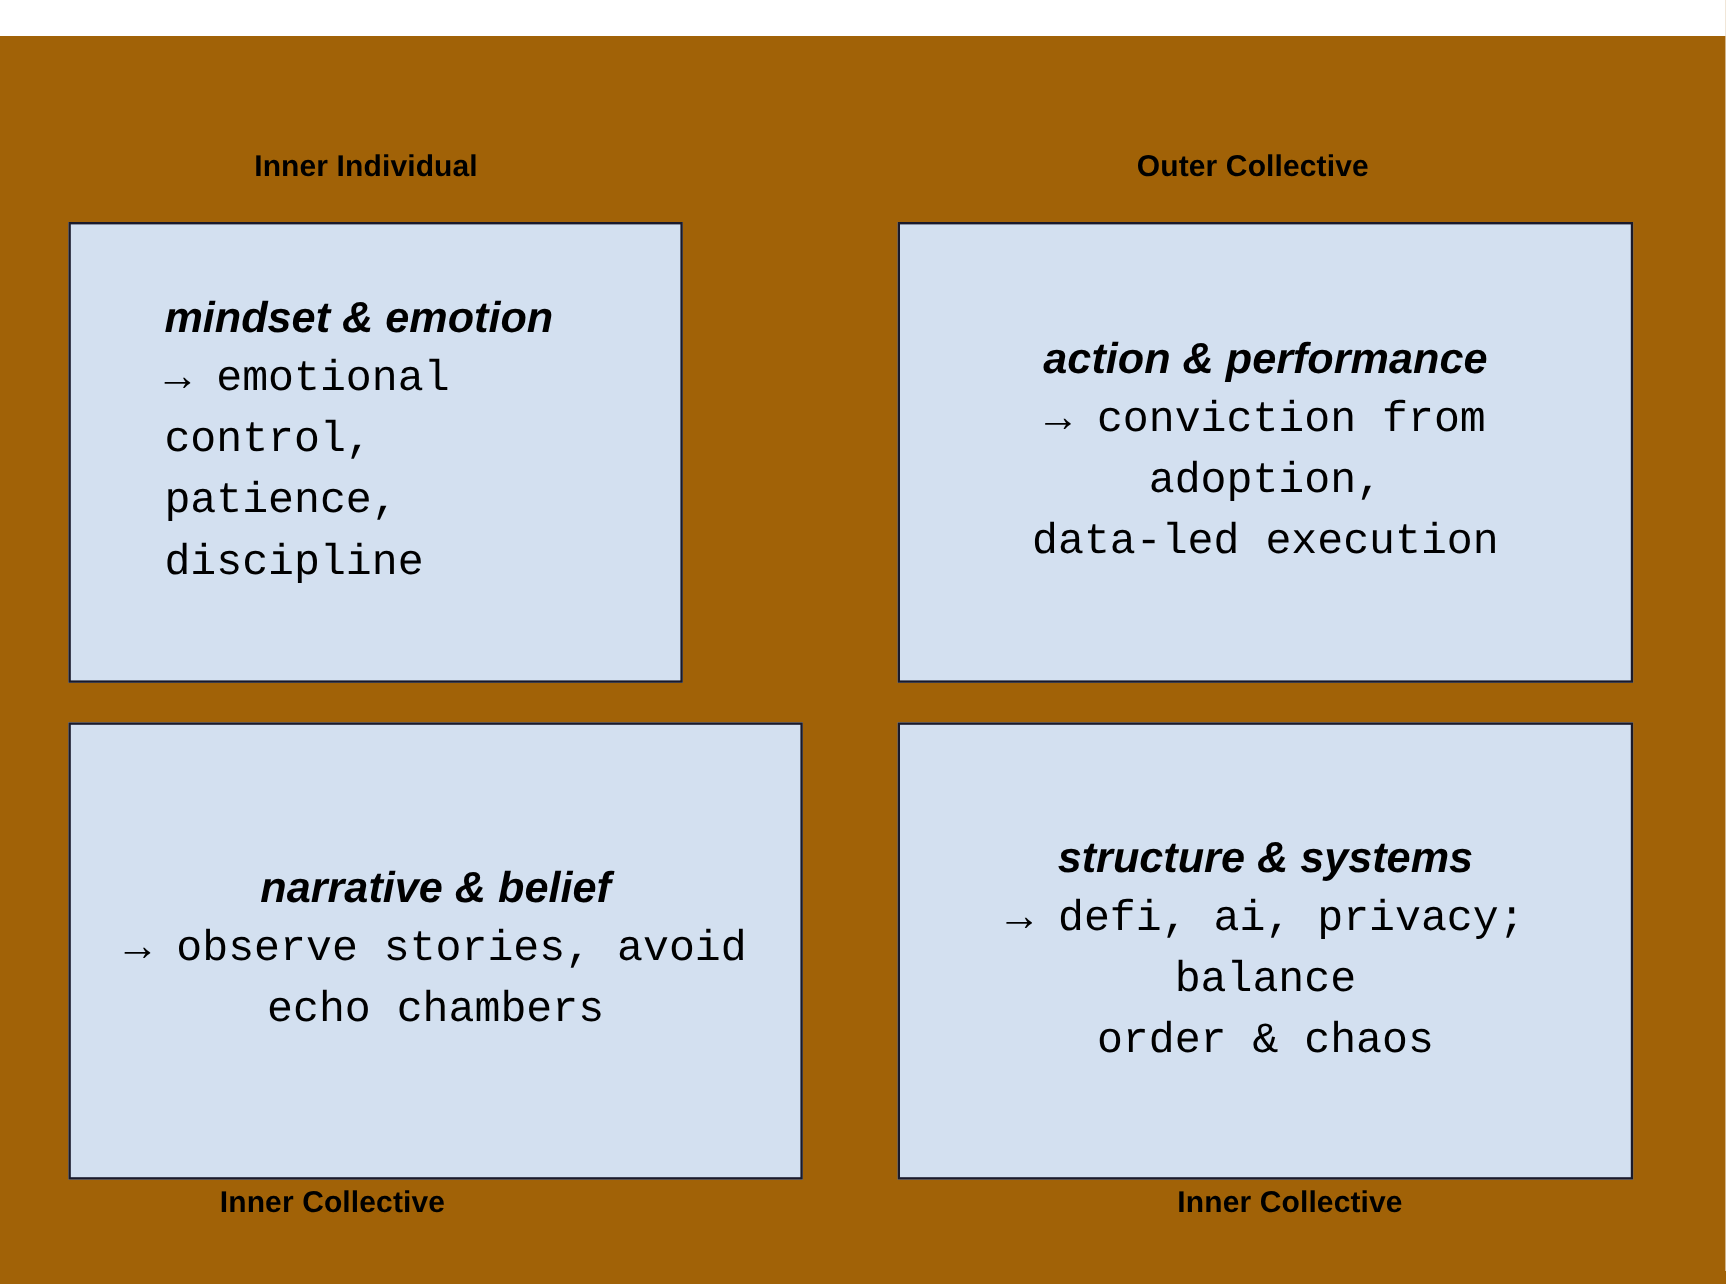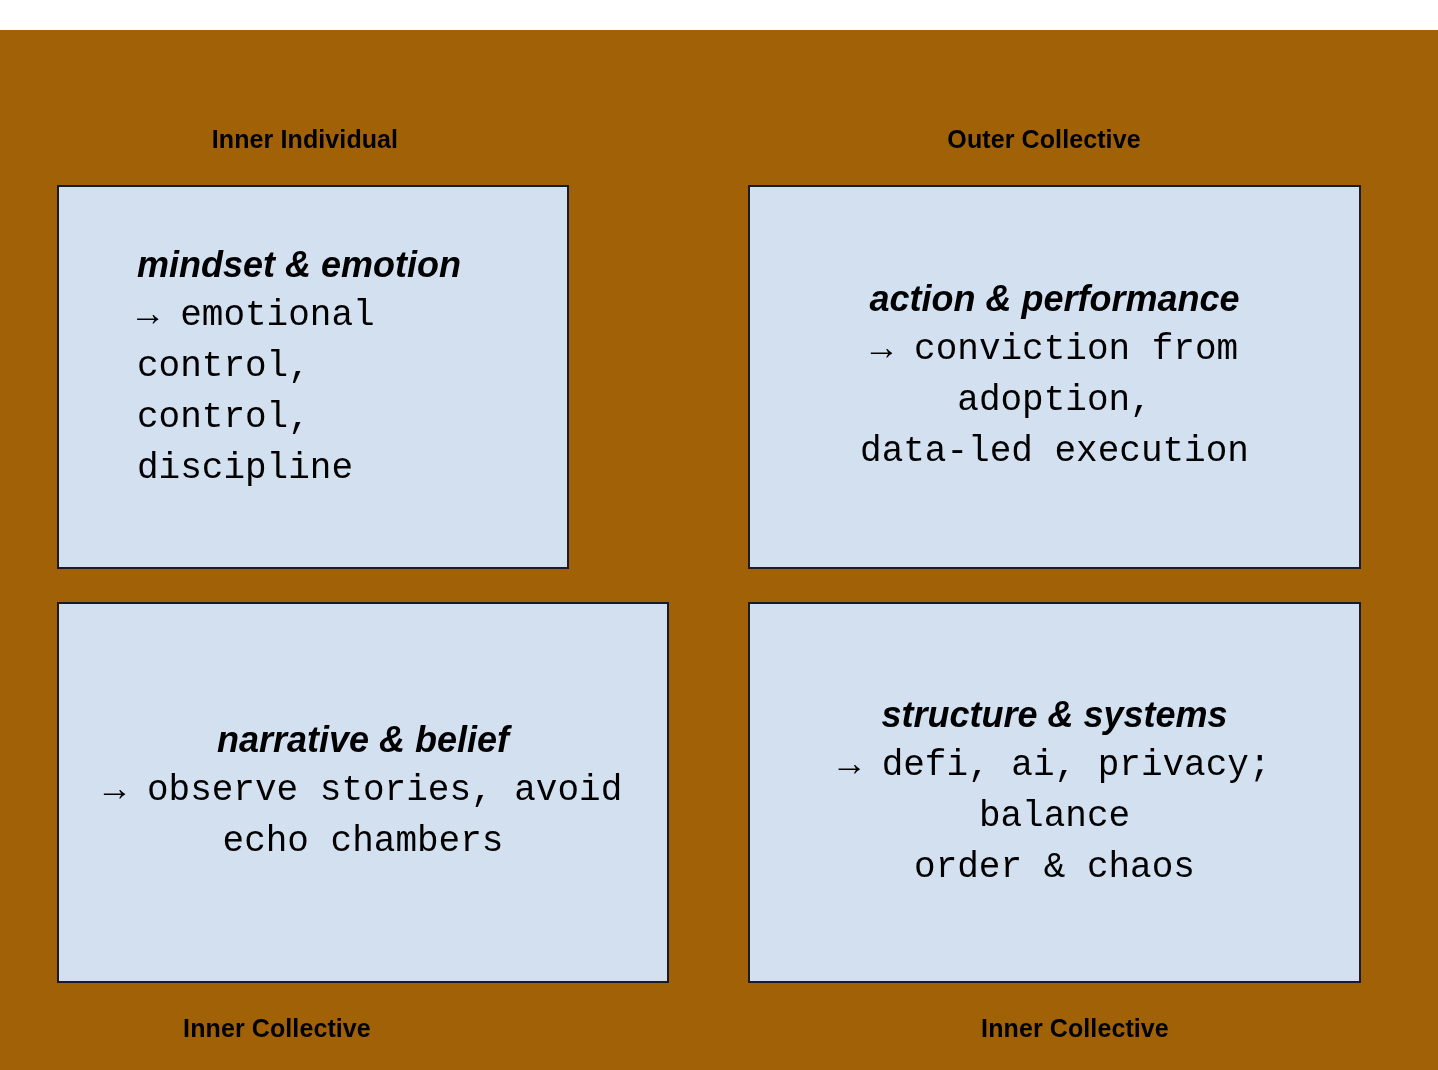--- a/index.html
+++ b/index.html
@@ -26,21 +26,21 @@
   .corner-label {
     position: absolute;
     font-size: 25px;
     font-weight: bold;
     color: #000000;
     line-height: 1;
     white-space: nowrap;
     letter-spacing: 0.1px;
   }
   .corner-label.top    { top: 97px; }
-  .corner-label.bottom { top: 986px; }
+  .corner-label.bottom { top: 960px; }
   .corner-label.left-col  { transform: translateX(-50%); }
   .corner-label.right-col { transform: translateX(-50%); }
 
   #label-inner-individual { left: 305px; }
   #label-outer-individual { left: 1044px; }
   #label-inner-collective { left: 277px; }
   #label-outer-collective { left: 1075px; }
 
   
   .quadrant {
@@ -115,21 +115,21 @@
   <div class="corner-label top right-col" id="label-outer-individual">Outer Collective</div>
 
   <div class="corner-label bottom left-col" id="label-inner-collective">Inner Collective</div>
 
   <div class="corner-label bottom right-col" id="label-outer-collective">Inner Collective</div>
 
   <div class="quadrant" id="quad-upper-left">
     <div class="quad-text">
       <span class="quad-title">mindset &amp; emotion</span>
       <span class="quad-desc">→ emotional control,</span>
-      <span class="quad-desc">control, discipline</span>
+      <span class="quad-desc">patience, discipline</span>
     </div>
   </div>
 
   <div class="quadrant" id="quad-upper-right">
     <div class="quad-text">
       <span class="quad-title">action &amp; performance</span>
       <span class="quad-desc">→ conviction from adoption,</span>
       <span class="quad-desc">data-led execution</span>
     </div>
   </div>

